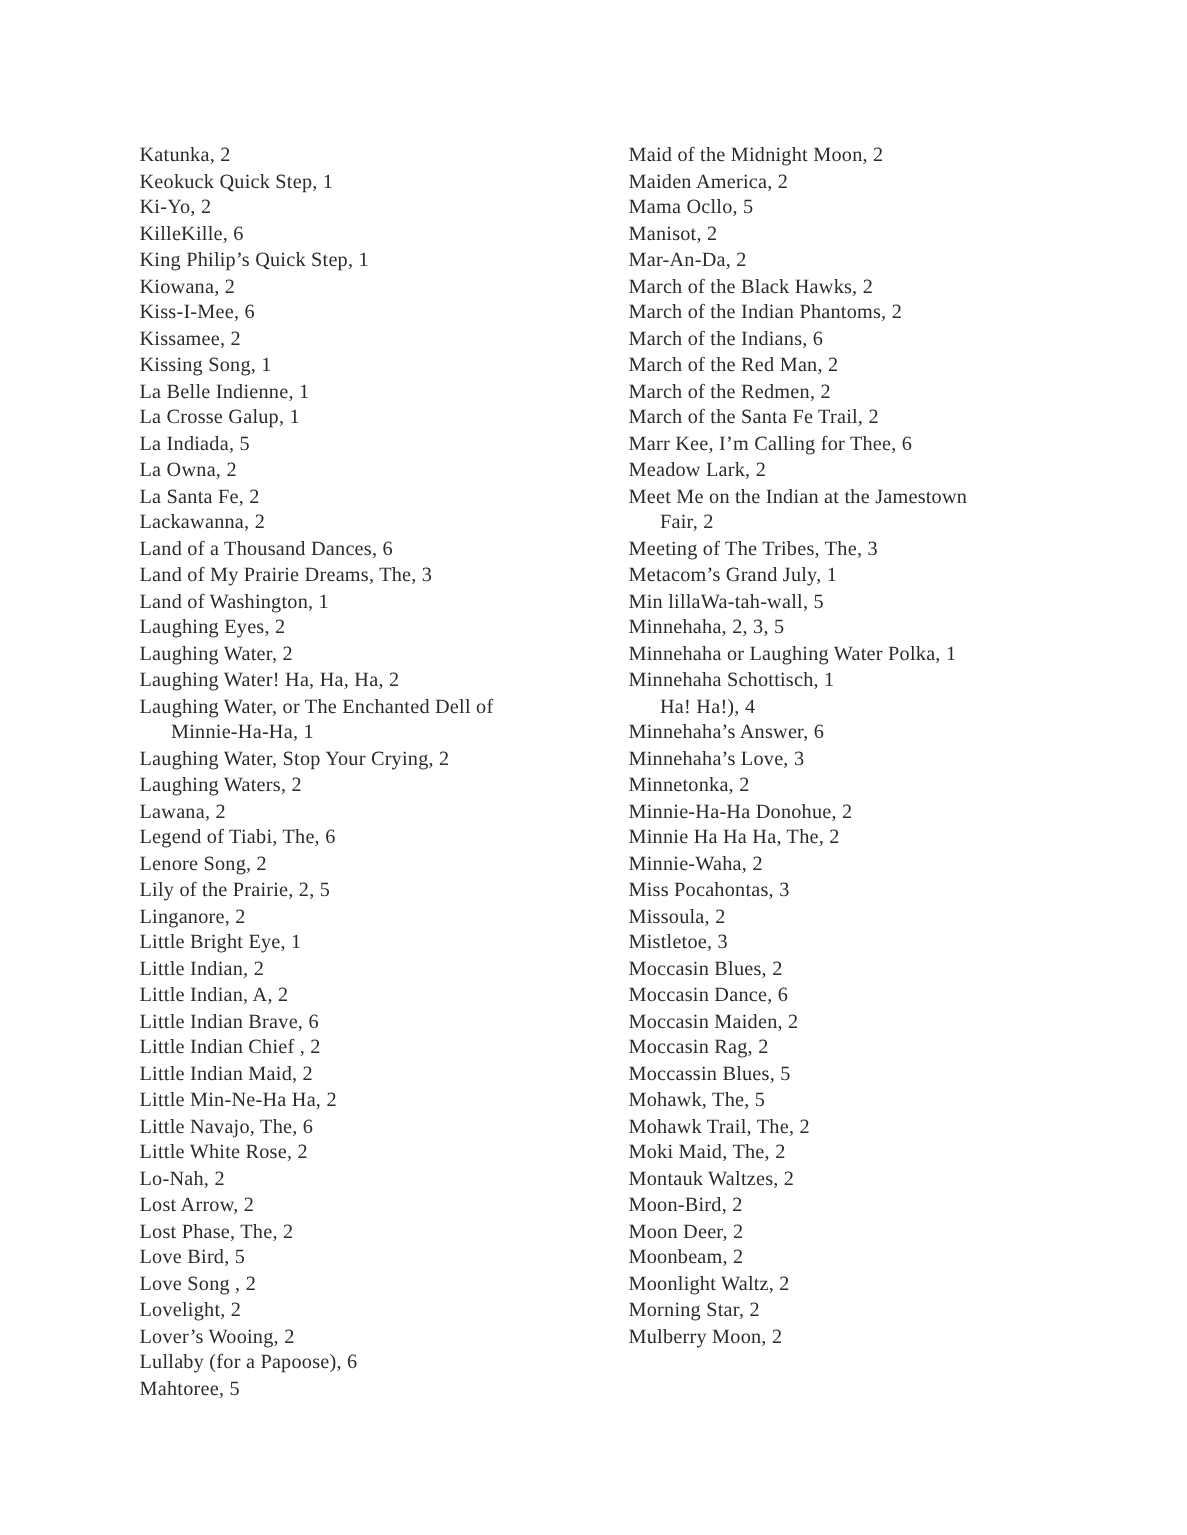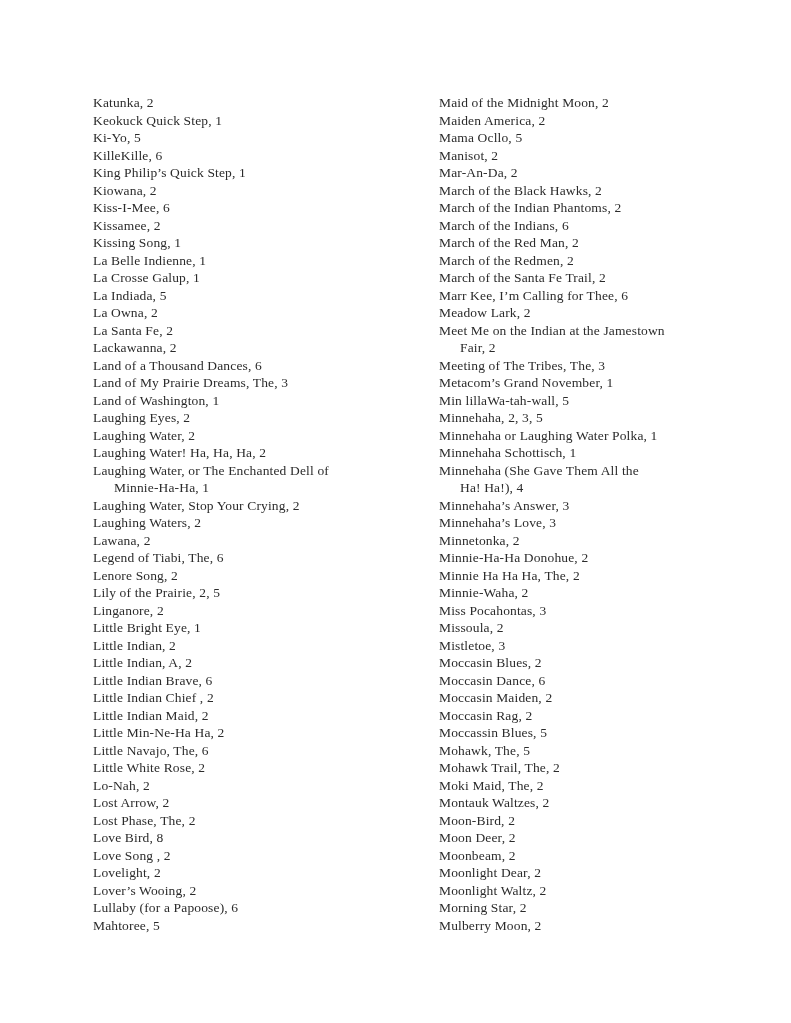--- a/index.html
+++ b/index.html
@@ -26,21 +26,20 @@
     display: flex;
     align-items: flex-start;
   }
   .column {
     width: 326px;
     flex: 0 0 326px;
   }
   .column.right {
     width: 340px;
     flex: 0 0 340px;
-    margin-left: 20px;
   }
   .entry {
     margin: 0;
   }
   .line {
     line-height: 17.5px;
     white-space: nowrap;
   }
   .line.cont {
     padding-left: 21px;
@@ -52,21 +51,21 @@
 <div class="page" style="background: rgb(255, 255, 255); color: rgb(43, 43, 43);">
   <div class="columns">
     <div class="column" id="col-0">
         <div class="entry">
           <div class="line">Katunka, 2</div>
         </div>
         <div class="entry">
           <div class="line">Keokuck Quick Step, 1</div>
         </div>
         <div class="entry">
-          <div class="line">Ki-Yo, 5</div>
+          <div class="line">Ki-Yo, 2</div>
         </div>
         <div class="entry">
           <div class="line">KilleKille, 6</div>
         </div>
         <div class="entry">
           <div class="line">King Philip’s Quick Step, 1</div>
         </div>
         <div class="entry">
           <div class="line">Kiowana, 2</div>
         </div>
@@ -170,21 +169,21 @@
         <div class="entry">
           <div class="line">Lo-Nah, 2</div>
         </div>
         <div class="entry">
           <div class="line">Lost Arrow, 2</div>
         </div>
         <div class="entry">
           <div class="line">Lost Phase, The, 2</div>
         </div>
         <div class="entry">
-          <div class="line">Love Bird, 8</div>
+          <div class="line">Love Bird, 5</div>
         </div>
         <div class="entry">
           <div class="line">Love Song , 2</div>
         </div>
         <div class="entry">
           <div class="line">Lovelight, 2</div>
         </div>
         <div class="entry">
           <div class="line">Lover’s Wooing, 2</div>
         </div>
@@ -236,40 +235,39 @@
           <div class="line">Meadow Lark, 2</div>
         </div>
         <div class="entry">
           <div class="line">Meet Me on the Indian at the Jamestown</div>
           <div class="line cont">Fair, 2</div>
         </div>
         <div class="entry">
           <div class="line">Meeting of The Tribes, The, 3</div>
         </div>
         <div class="entry">
-          <div class="line">Metacom’s Grand November, 1</div>
+          <div class="line">Metacom’s Grand July, 1</div>
         </div>
         <div class="entry">
           <div class="line">Min lillaWa-tah-wall, 5</div>
         </div>
         <div class="entry">
           <div class="line">Minnehaha, 2, 3, 5</div>
         </div>
         <div class="entry">
           <div class="line">Minnehaha or Laughing Water Polka, 1</div>
         </div>
         <div class="entry">
           <div class="line">Minnehaha Schottisch, 1</div>
         </div>
         <div class="entry">
-          <div class="line">Minnehaha (She Gave Them All the</div>
           <div class="line cont">Ha! Ha!), 4</div>
         </div>
         <div class="entry">
-          <div class="line">Minnehaha’s Answer, 3</div>
+          <div class="line">Minnehaha’s Answer, 6</div>
         </div>
         <div class="entry">
           <div class="line">Minnehaha’s Love, 3</div>
         </div>
         <div class="entry">
           <div class="line">Minnetonka, 2</div>
         </div>
         <div class="entry">
           <div class="line">Minnie-Ha-Ha Donohue, 2</div>
         </div>
@@ -316,23 +314,20 @@
           <div class="line">Montauk Waltzes, 2</div>
         </div>
         <div class="entry">
           <div class="line">Moon-Bird, 2</div>
         </div>
         <div class="entry">
           <div class="line">Moon Deer, 2</div>
         </div>
         <div class="entry">
           <div class="line">Moonbeam, 2</div>
-        </div>
-        <div class="entry">
-          <div class="line">Moonlight Dear, 2</div>
         </div>
         <div class="entry">
           <div class="line">Moonlight Waltz, 2</div>
         </div>
         <div class="entry">
           <div class="line">Morning Star, 2</div>
         </div>
         <div class="entry">
           <div class="line">Mulberry Moon, 2</div>
         </div>

